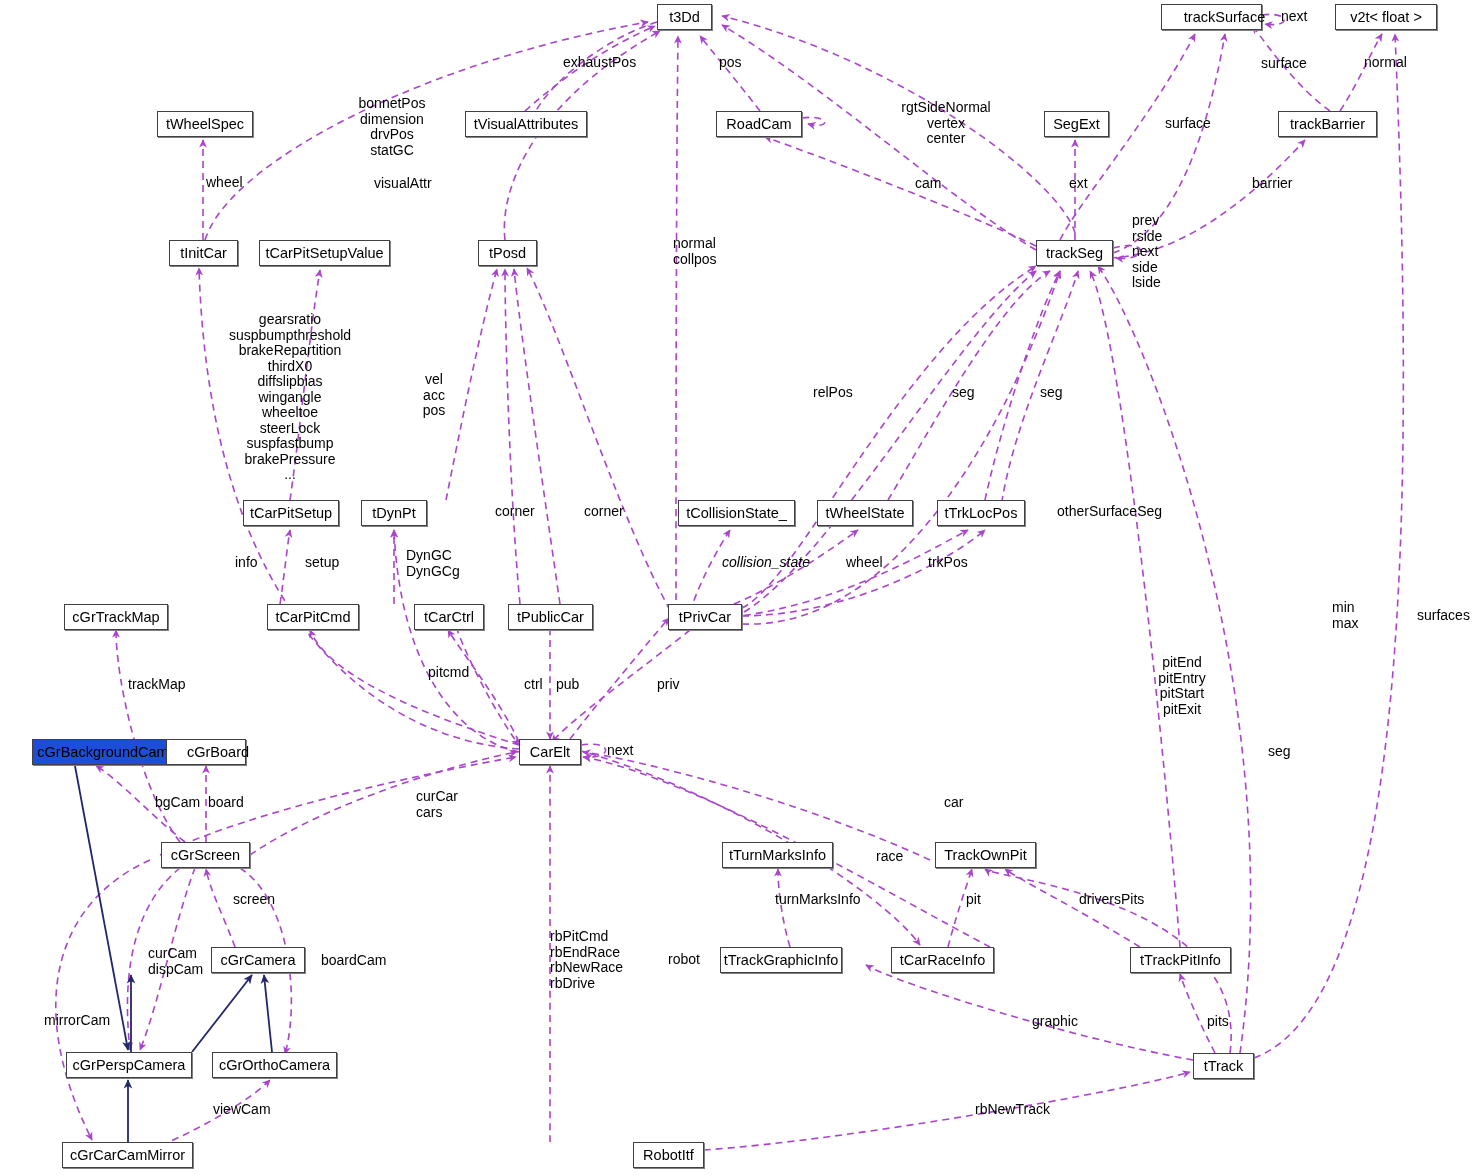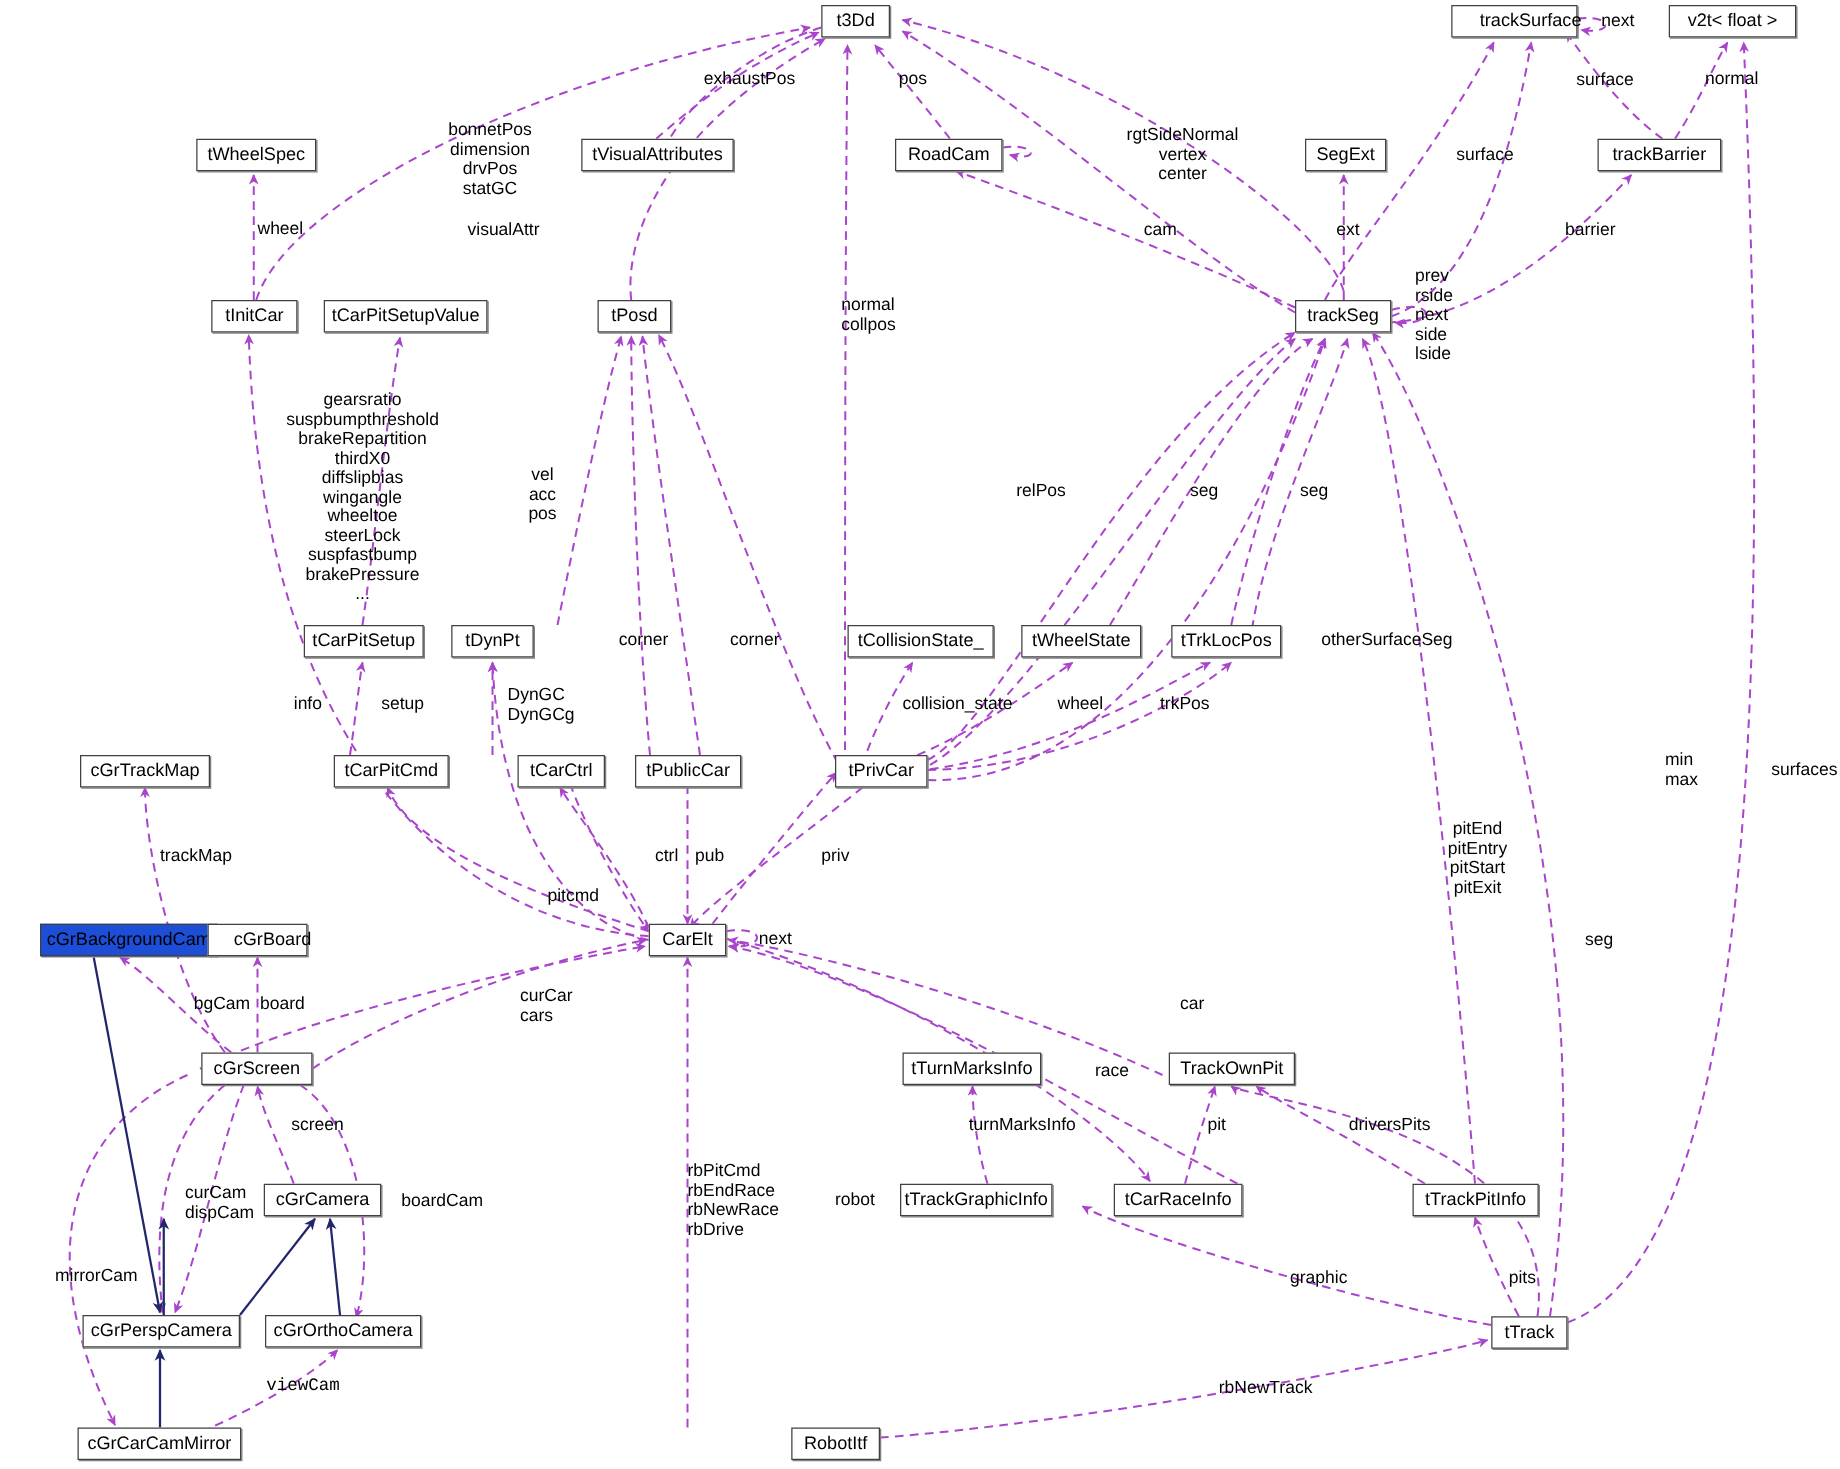--- a/index.html
+++ b/index.html
@@ -329,25 +329,25 @@
     <div class="edge-label l" style="left: 495px; top: 504px;">corner</div>
     <div class="edge-label l" style="left: 584px; top: 504px;">corner</div>
     <div class="edge-label l" style="left: 1057px; top: 504px;">otherSurfaceSeg</div>
     <div class="edge-label l" style="left: 1332px; top: 600px;">min
 max</div>
     <div class="edge-label l" style="left: 1417px; top: 608px;">surfaces</div>
     <div class="edge-label l" style="left: 235px; top: 555px;">info</div>
     <div class="edge-label l" style="left: 305px; top: 555px;">setup</div>
     <div class="edge-label l" style="left: 406px; top: 548px;">DynGC
 DynGCg</div>
-    <div class="edge-label l" style="left: 722px; top: 555px;">collision_state</div>
+    <div class="edge-label l" style="left: 722px; top: 555px; font-style: italic;">collision_state</div>
     <div class="edge-label l" style="left: 846px; top: 555px;">wheel</div>
     <div class="edge-label l" style="left: 928px; top: 555px;">trkPos</div>
     <div class="edge-label l" style="left: 128px; top: 677px;">trackMap</div>
-    <div class="edge-label l" style="left: 428px; top: 709px; margin-left: 10px;">pitcmd</div>
+    <div class="edge-label l" style="left: 428px; top: 665px;">pitcmd</div>
     <div class="edge-label l" style="left: 524px; top: 677px;">ctrl</div>
     <div class="edge-label l" style="left: 556px; top: 677px;">pub</div>
     <div class="edge-label l" style="left: 657px; top: 677px;">priv</div>
     <div class="edge-label c" style="left: 1182px; top: 655px; transform: translateX(-50%);">pitEnd
 pitEntry
 pitStart
 pitExit</div>
     <div class="edge-label l" style="left: 155px; top: 795px;">bgCam</div>
     <div class="edge-label l" style="left: 208px; top: 795px;">board</div>
     <div class="edge-label l" style="left: 607px; top: 743px;">next</div>
@@ -364,15 +364,15 @@
 dispCam</div>
     <div class="edge-label l" style="left: 321px; top: 953px;">boardCam</div>
     <div class="edge-label l" style="left: 44px; top: 1013px;">mirrorCam</div>
     <div class="edge-label l" style="left: 550px; top: 929px;">rbPitCmd
 rbEndRace
 rbNewRace
 rbDrive</div>
     <div class="edge-label l" style="left: 668px; top: 952px;">robot</div>
     <div class="edge-label l" style="left: 1032px; top: 1014px;">graphic</div>
     <div class="edge-label l" style="left: 1207px; top: 1014px;">pits</div>
-    <div class="edge-label l" style="left: 213px; top: 1102px; font-family: Liberation Mono, monospace;">viewCam</div>
+    <div class="edge-label l" style="left: 213px; top: 1102px;">viewCam</div>
     <div class="edge-label l" style="left: 975px; top: 1102px;">rbNewTrack</div>
   </div>
 
 </body></html>

